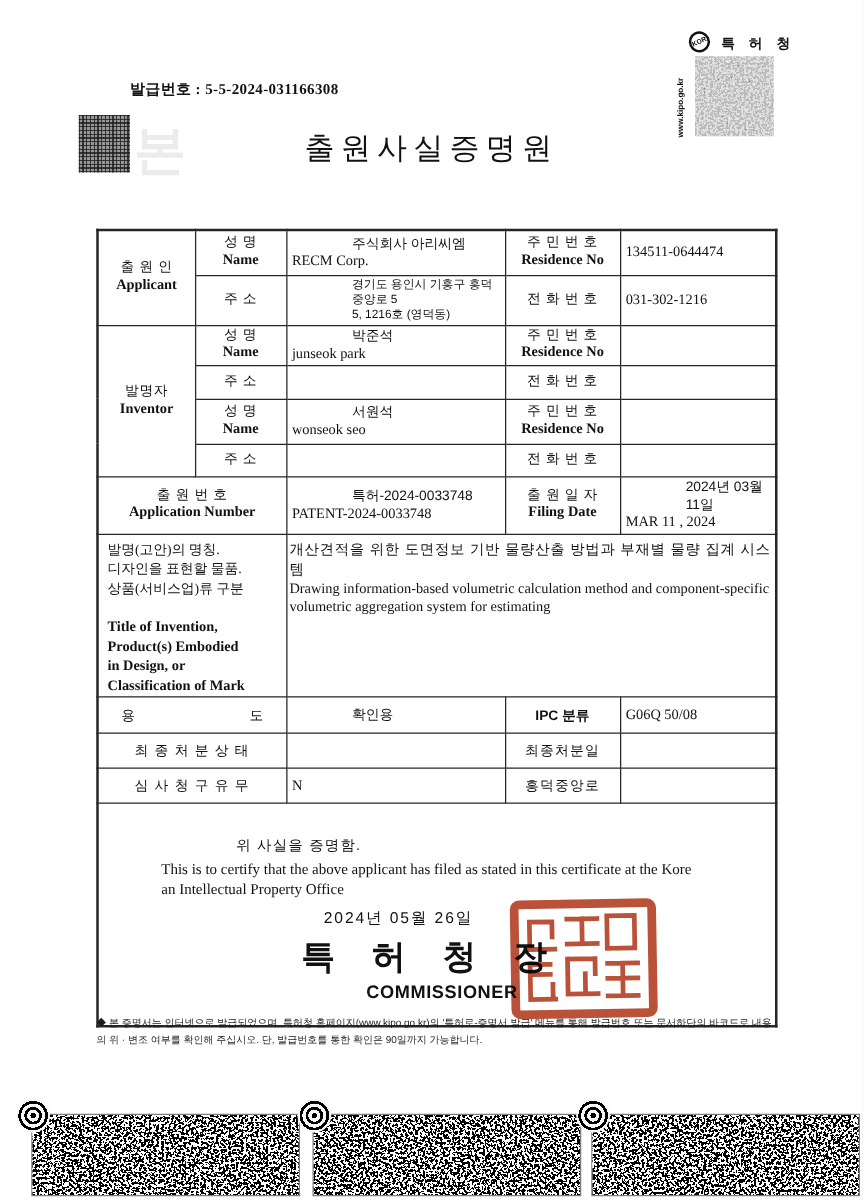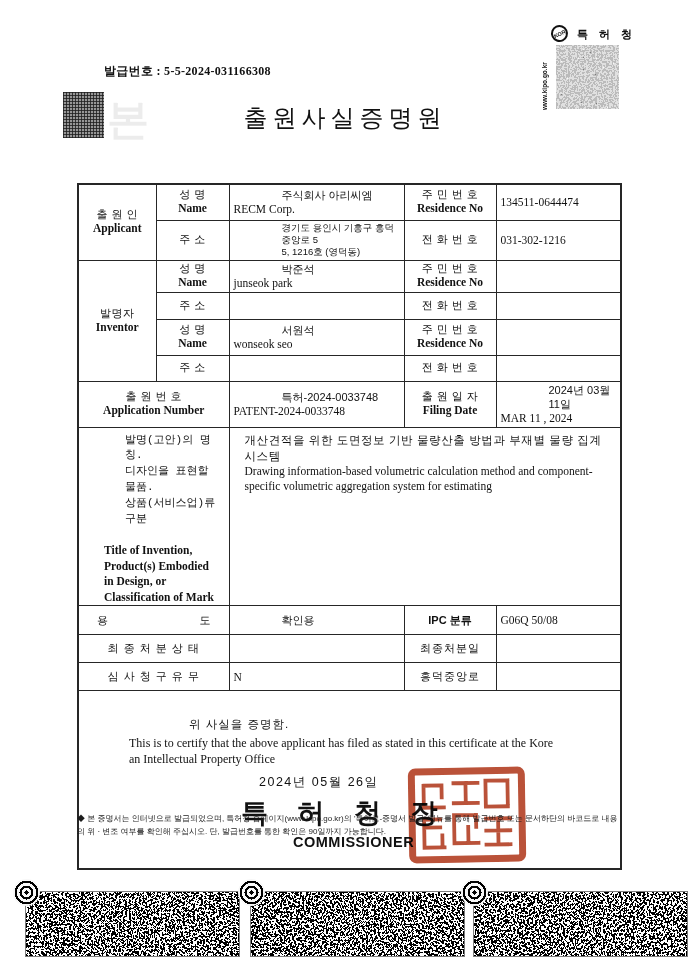--- a/index.html
+++ b/index.html
@@ -42,24 +42,24 @@
   .h36{height:36px}.h32{height:32px}.h27{height:27px}.h26{height:26px}.h40{height:40px}
   .h130{height:130px}.h29{height:29px}.h28{height:28px}.h178{height:178px}
   .c-label { text-align:center; }
   .c-label .ko { font-family:"Liberation Sans",sans-serif; font-size:11px; letter-spacing:.5px; line-height:1.25; }
   .c-label .en { font-family:"Liberation Serif",serif; font-weight:bold; font-size:11.5px; line-height:1.2; letter-spacing:0; }
   .c-value { padding-left:7px; }
   .c-value .ko { font-family:"Liberation Sans",sans-serif; font-size:11px; line-height:1.3;margin-left:48px; }
   .c-value .en { font-size:11.5px; line-height:1.25; }
   .c-value .addr { font-size:9.5px; line-height:1.3; }
   .title-label-cell { vertical-align:top !important; text-align:left; padding:5px 3px 0 7px !important; }
-  .title-label-cell .ko { font-family:Liberation Mono, monospace; font-size:11px; line-height:1.45;margin-left:39px; }
-  .title-label-cell .en-block { margin-top:15px;margin-left:18px; }
+  .title-label-cell .ko { font-family:Liberation Serif, serif; font-size:11px; line-height:1.45; }
+  .title-label-cell .en-block { margin-top:15px; }
   .title-label-cell .en { font-weight:bold; font-size:11.5px; line-height:1.35; }
-  .title-value-cell { vertical-align:top !important; padding:4px 15px !important; }
+  .title-value-cell { vertical-align:top !important; padding:4px 2px !important; }
   .title-value-cell .ko { font-family:"Liberation Sans",sans-serif; font-size:11.5px; line-height:1.4; letter-spacing:.6px; }
   .title-value-cell .en { font-size:11.5px; line-height:1.3; }
   .spread { display:flex; justify-content:space-between; padding:0 14px;
     font-family:"Liberation Sans",sans-serif; font-size:11px; }
   .ipc-label { font-family:"Liberation Sans",sans-serif; font-size:11px; font-weight:bold; text-align:center; }
   .plain-label { font-family:"Liberation Sans",sans-serif; font-size:11px; letter-spacing:1px; text-align:center; }
   .plain-value { font-size:11.5px; padding-left:7px; }
 
   
   .cert-cell { position:relative; padding:0 !important; }

